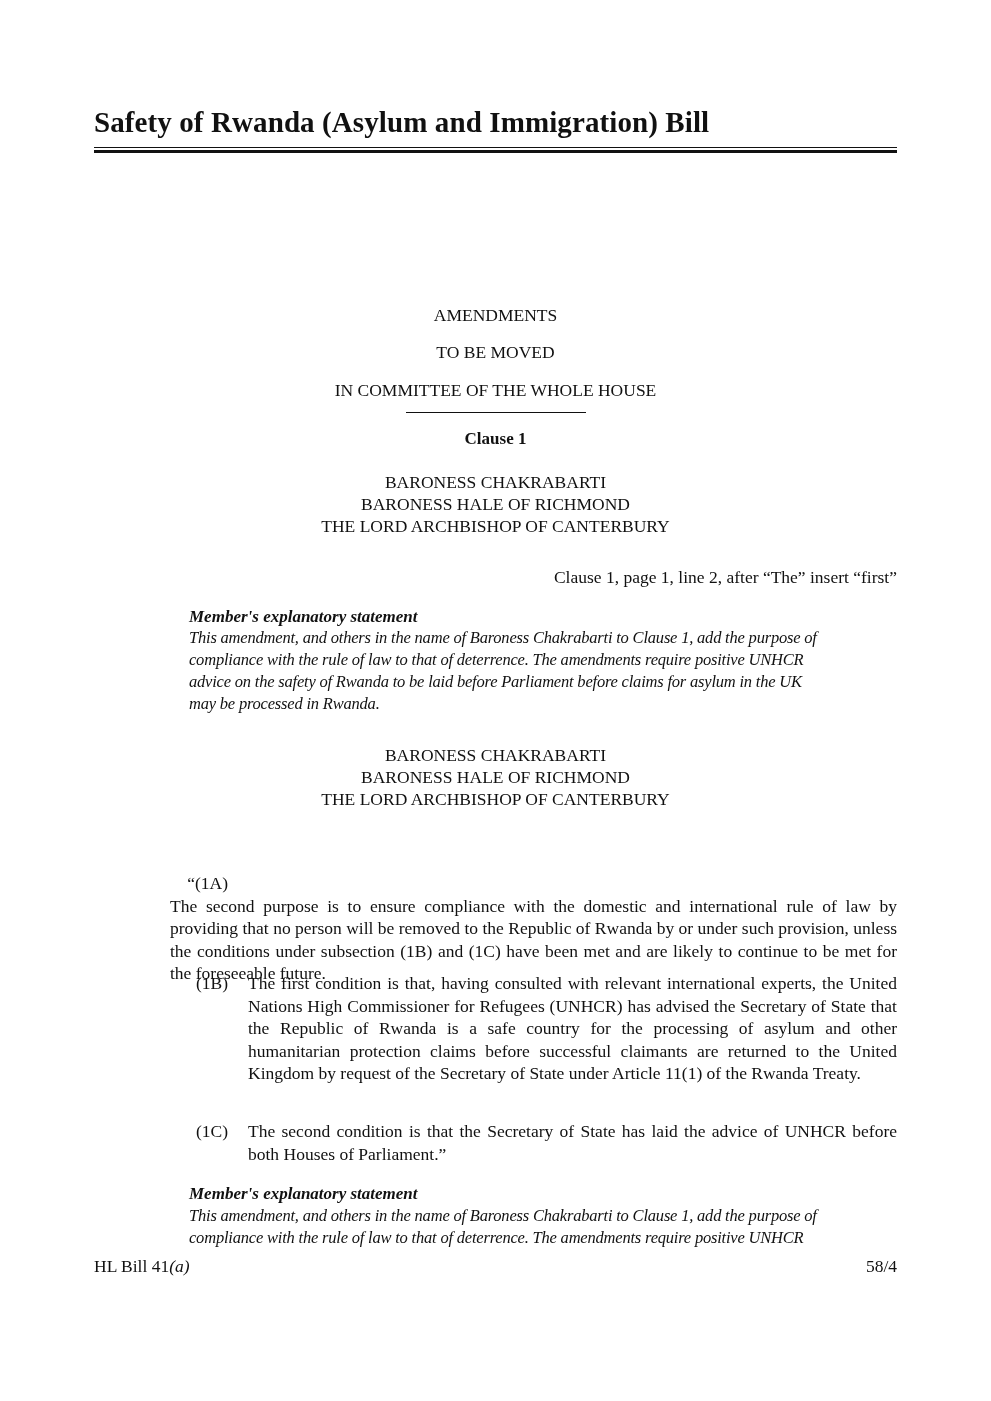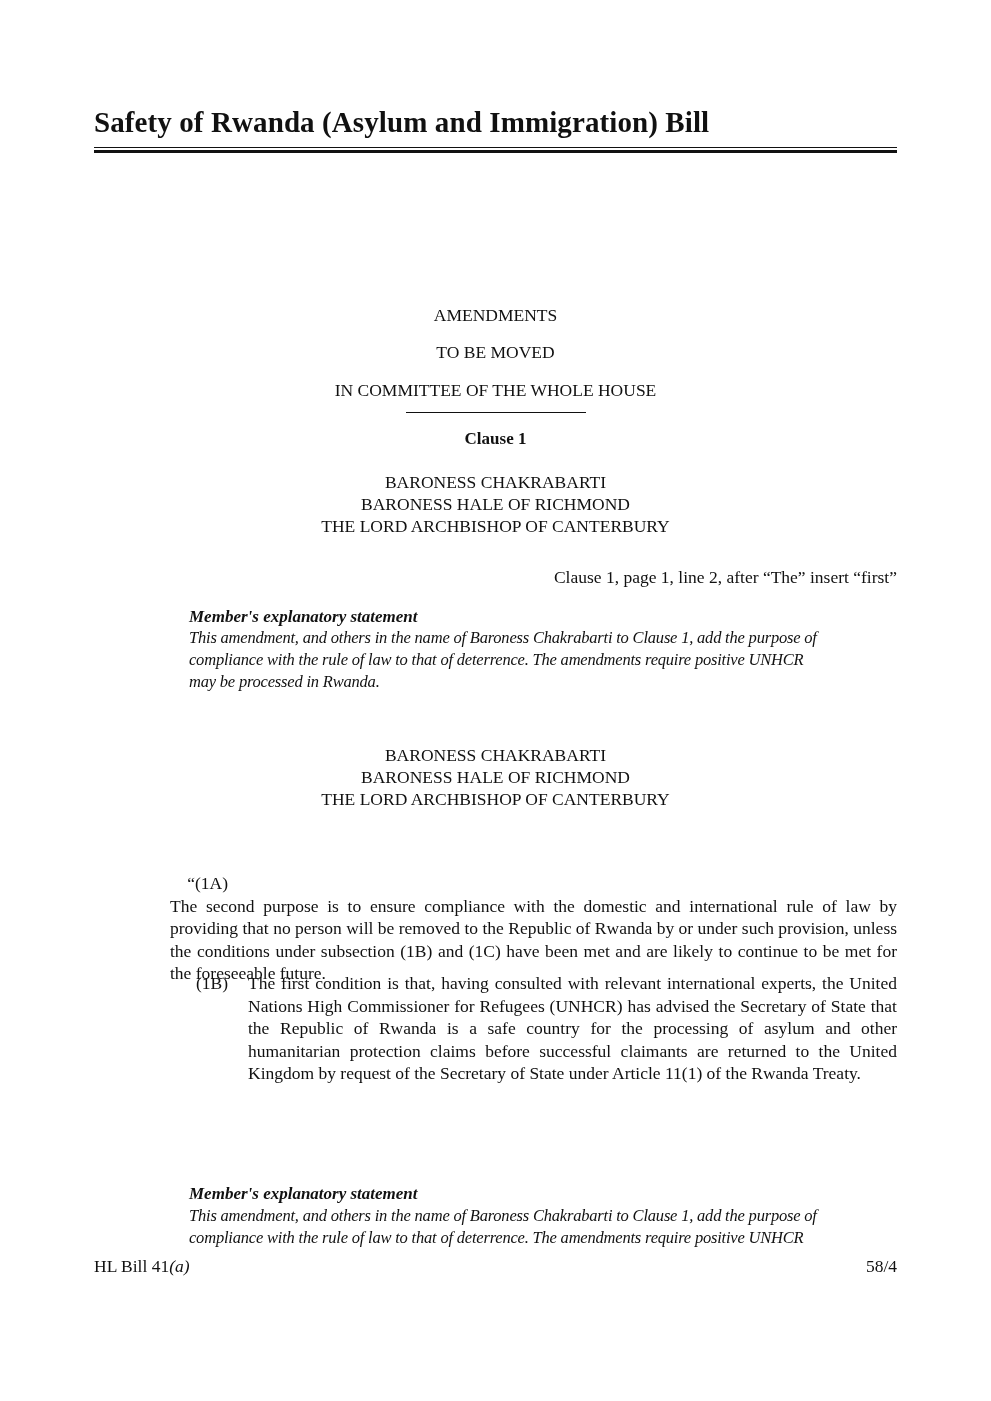--- a/index.html
+++ b/index.html
@@ -42,40 +42,45 @@
     <div>BARONESS HALE OF RICHMOND</div>
     <div>THE LORD ARCHBISHOP OF CANTERBURY</div>
   </div>
 
   <div class="body-text" style="top:566px;text-align:right;">Clause 1, page 1, line 2, after “The” insert “first”</div>
 
   <div class="stmt-head" style="top:606px;">Member's explanatory statement</div>
   <div class="stmt-body" style="top:627px;">
     <div>This amendment, and others in the name of Baroness Chakrabarti to Clause 1, add the purpose of</div>
     <div>compliance with the rule of law to that of deterrence. The amendments require positive UNHCR</div>
+    <div>advice on the safety of Rwanda to be laid before Parliament before claims for asylum in the UK</div>
     <div>may be processed in Rwanda.</div>
   </div>
 
   <div class="sponsors" style="top:744px;">
     <div>BARONESS CHAKRABARTI</div>
     <div>BARONESS HALE OF RICHMOND</div>
     <div>THE LORD ARCHBISHOP OF CANTERBURY</div>
   </div>
 
 
   <div class="sub" style="top:872px;flex-direction:column;">
     <span class="num">“(1A)</span>
     <span class="txt">The second purpose is to ensure compliance with the domestic and international rule of law by providing that no person will be removed to the Republic of Rwanda by or under such provision, unless the conditions under subsection (1B) and (1C) have been met and are likely to continue to be met for the foreseeable future.</span>
   </div>
 
   <div class="sub" style="top:972px;">
     <span class="num">(1B)</span>
     <span class="txt">The first condition is that, having consulted with relevant international experts, the United Nations High Commissioner for Refugees (UNHCR) has advised the Secretary of State that the Republic of Rwanda is a safe country for the processing of asylum and other humanitarian protection claims before successful claimants are returned to the United Kingdom by request of the Secretary of State under Article 11(1) of the Rwanda Treaty.</span>
   </div>
 
+  <div class="sub" style="top:1120px;">
+    <span class="num">(1C)</span>
+    <span class="txt">The second condition is that the Secretary of State has laid the advice of UNHCR before both Houses of Parliament.”</span>
+  </div>
 
   <div class="stmt-head" style="top:1183px;">Member's explanatory statement</div>
   <div class="stmt-body" style="top:1205px;">
     <div>This amendment, and others in the name of Baroness Chakrabarti to Clause 1, add the purpose of</div>
     <div>compliance with the rule of law to that of deterrence. The amendments require positive UNHCR</div>
   </div>
 
   <div class="footer-left">
     <span>HL Bill 41</span><span style="font-style:italic;">(a)</span>
   </div>

